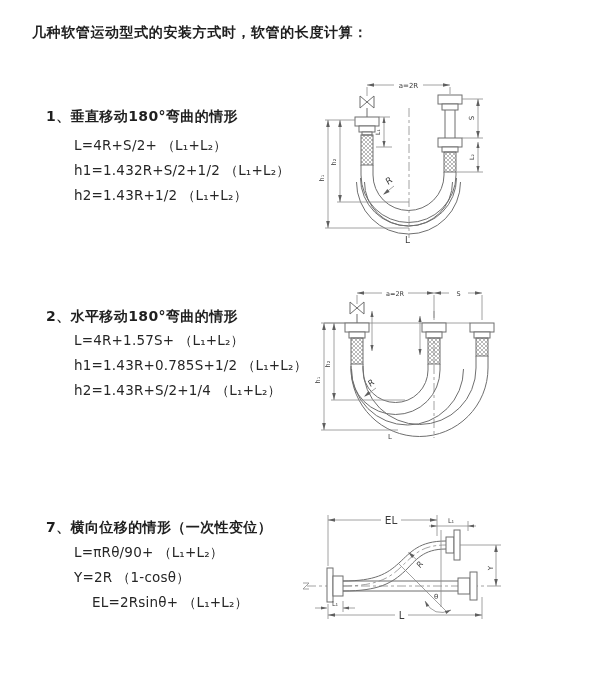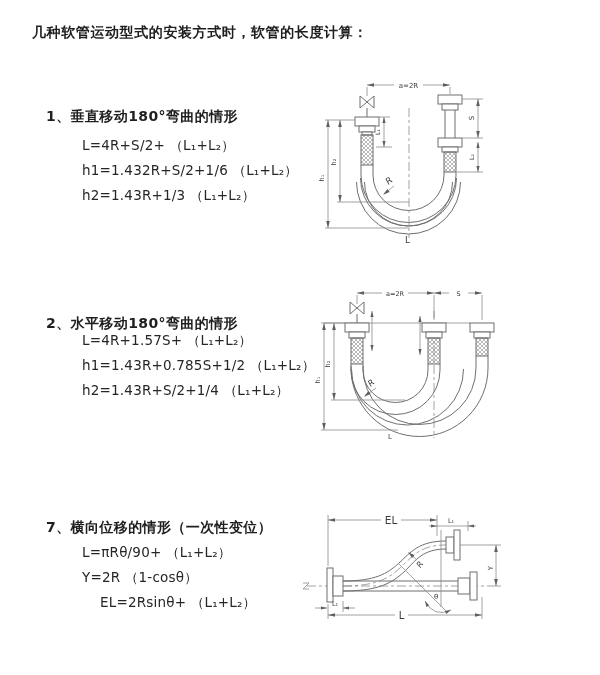--- a/index.html
+++ b/index.html
@@ -11,42 +11,41 @@
   .doc-title{
     position:absolute;left:32px;top:24px;font-size:14px;font-weight:bold;
     letter-spacing:0.6px;white-space:nowrap;
   }
   .sec-heading{
     position:absolute;font-size:14px;font-weight:bold;letter-spacing:0.4px;white-space:nowrap;
   }
   .formula{
     position:absolute;font-size:13.5px;font-weight:normal;letter-spacing:0.2px;white-space:nowrap;
     color:#262626;
-    margin-left:8px;
   }
   svg{position:absolute;overflow:visible;}
   .dline{stroke:#6f6f6f;stroke-width:1;fill:none;stroke-linecap:butt;}
   .thin{stroke:#8a8a8a;stroke-width:0.8;fill:none;}
   .dash{stroke-dasharray:9 3 3 3;}
   .white{fill:#ffffff;}
   .braid{stroke:#6f6f6f;stroke-width:1;}
   .ah{fill:#5f5f5f;stroke:none;}
   .dtext{fill:#3c3c3c;font-family:"DejaVu Sans","Liberation Sans",sans-serif;}
 </style>
 </head>
 <body>
 
 <div class="doc-title">几种软管运动型式的安装方式时，软管的长度计算：</div>
 
 <div class="sec-heading" style="left:46px;top:108px">1、垂直移动180°弯曲的情形</div>
 <div class="formula" style="left:74px;top:137px">L=4R+S/2+ （L₁+L₂）</div>
-<div class="formula" style="left:74px;top:162px">h1=1.432R+S/2+1/6 （L₁+L₂）</div>
-<div class="formula" style="left:74px;top:187px">h2=1.43R+1/3 （L₁+L₂）</div>
-
-<div class="sec-heading" style="left:46px;top:315px">2、水平移动180°弯曲的情形</div>
+<div class="formula" style="left:74px;top:162px">h1=1.432R+S/2+1/2 （L₁+L₂）</div>
+<div class="formula" style="left:74px;top:187px">h2=1.43R+1/2 （L₁+L₂）</div>
+
+<div class="sec-heading" style="left:46px;top:308px">2、水平移动180°弯曲的情形</div>
 <div class="formula" style="left:74px;top:332px">L=4R+1.57S+ （L₁+L₂）</div>
 <div class="formula" style="left:74px;top:357px">h1=1.43R+0.785S+1/2 （L₁+L₂）</div>
 <div class="formula" style="left:74px;top:382px">h2=1.43R+S/2+1/4 （L₁+L₂）</div>
 
 <div class="sec-heading" style="left:46px;top:519px">7、横向位移的情形（一次性变位）</div>
 <div class="formula" style="left:74px;top:544px">L=πRθ/90+ （L₁+L₂）</div>
 <div class="formula" style="left:74px;top:569px">Y=2R （1-cosθ）</div>
 <div class="formula" style="left:92px;top:594px">EL=2Rsinθ+ （L₁+L₂）</div>
 
 <svg style="left:310px;top:70px" width="290" height="195" viewBox="0 0 290 195">

